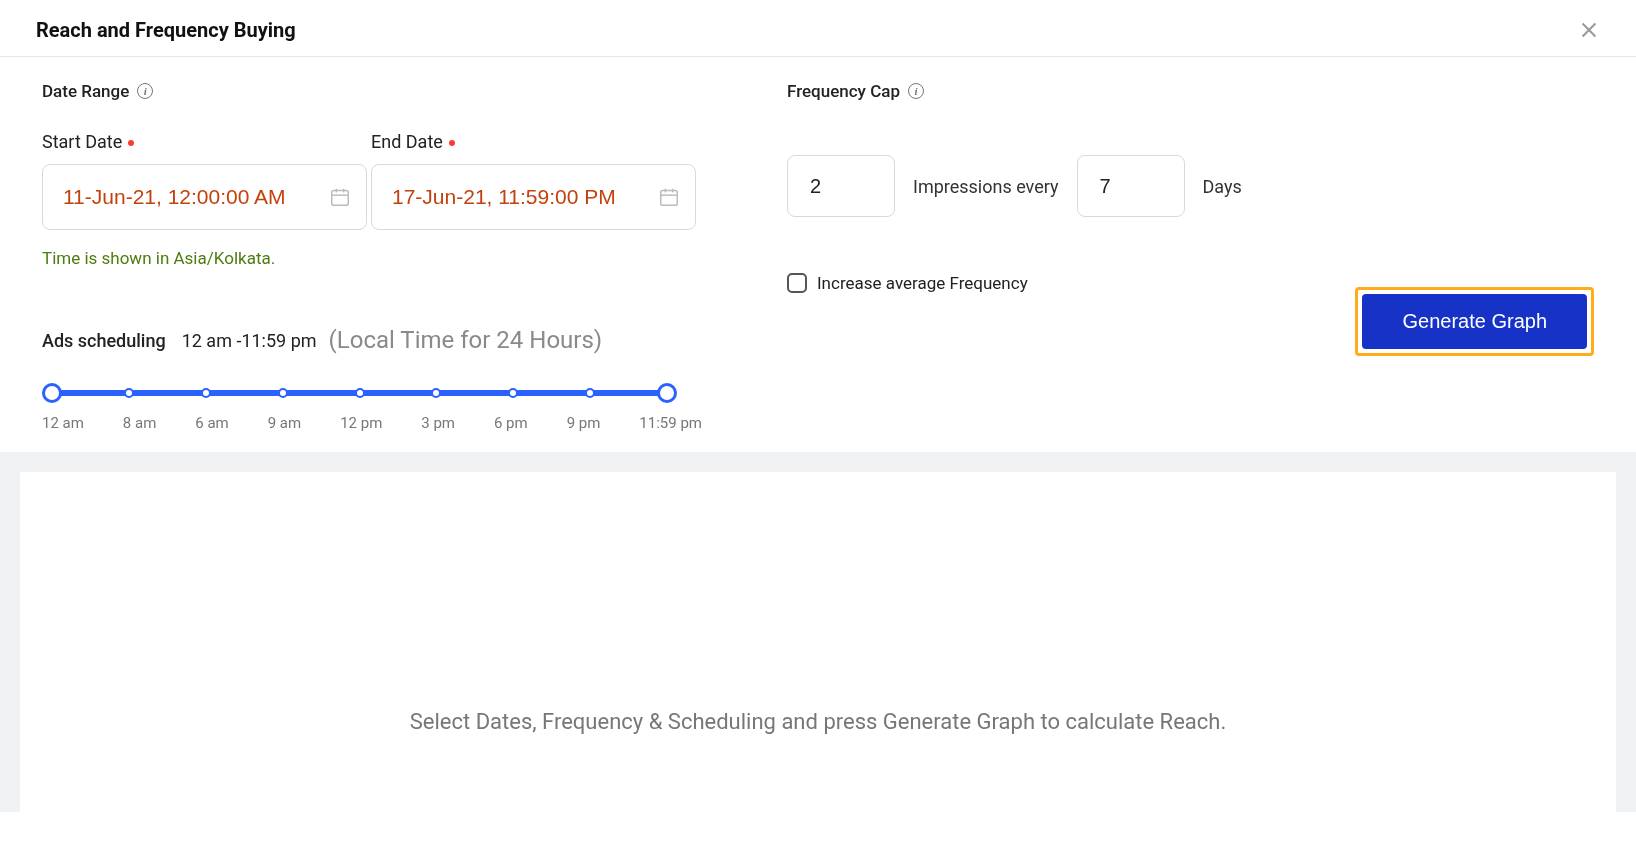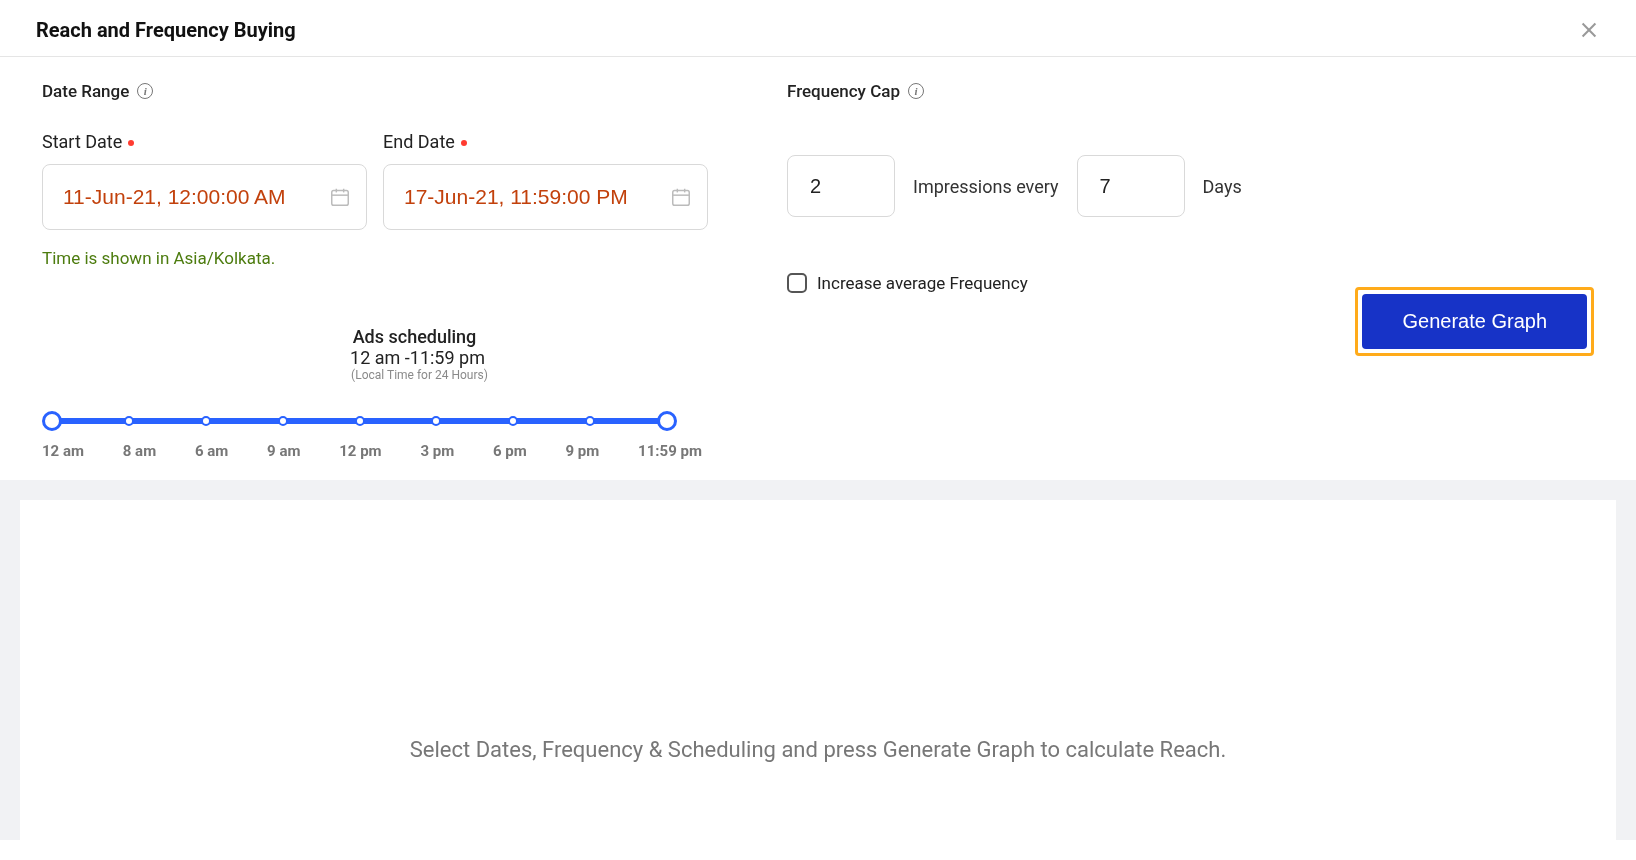--- a/index.html
+++ b/index.html
@@ -77,21 +77,21 @@
     display: inline-block;
     width: 6px;
     height: 6px;
     border-radius: 50%;
     background: #ff3b30;
     vertical-align: middle;
     margin-left: 6px;
   }
   .date-inputs {
     display: flex;
-    gap: 16px;
+    gap: 4px;
   }
   .date-group { display:flex; flex-direction:column; }
   .date-input {
     width: 325px;
     height: 66px;
     border: 1px solid #d9d9d9;
     border-radius: 8px;
     padding: 0 52px 0 20px;
     font-size: 21px;
     color: #c2410c;
@@ -147,25 +147,25 @@
     height: 20px;
     border: 2px solid #555;
     border-radius: 5px;
     background: #fff;
     cursor: pointer;
   }
   .ads-row {
     margin-top: 58px;
     display: flex;
     align-items: center;
-    flex-direction: column;
+    gap: 10px;
   }
   .ads-label { font-size: 18px; color: #222; font-weight: 500;}
   .ads-time { font-size: 18px; color: #222; margin-left: 6px;}
-  .ads-note { font-size: 12px; color: #8a8a8a; margin-left: 10px;}
+  .ads-note { font-size: 24px; color: #8a8a8a; margin-left: 2px;}
   .generate-wrap {
     position: absolute;
     right: 0;
     top: 206px;
     border: 3px solid #ffab1a;
     border-radius: 4px;
     padding: 4px;
   }
   .generate-btn {
     background: #1733c7;
@@ -210,21 +210,20 @@
     background: #fff;
     border-radius: 50%;
   }
   .slider-labels {
     display: flex;
     justify-content: space-between;
     width: 660px;
     margin-top: 18px;
     font-size: 15px;
     color: #777;
-    font-weight: bold;
   }
   .graph-area {
     margin-top: 20px;
     background: #f1f2f4;
     padding: 20px 20px 0 20px;
     height: 360px;
   }
   .graph-inner {
     background: #fff;
     height: 100%;

